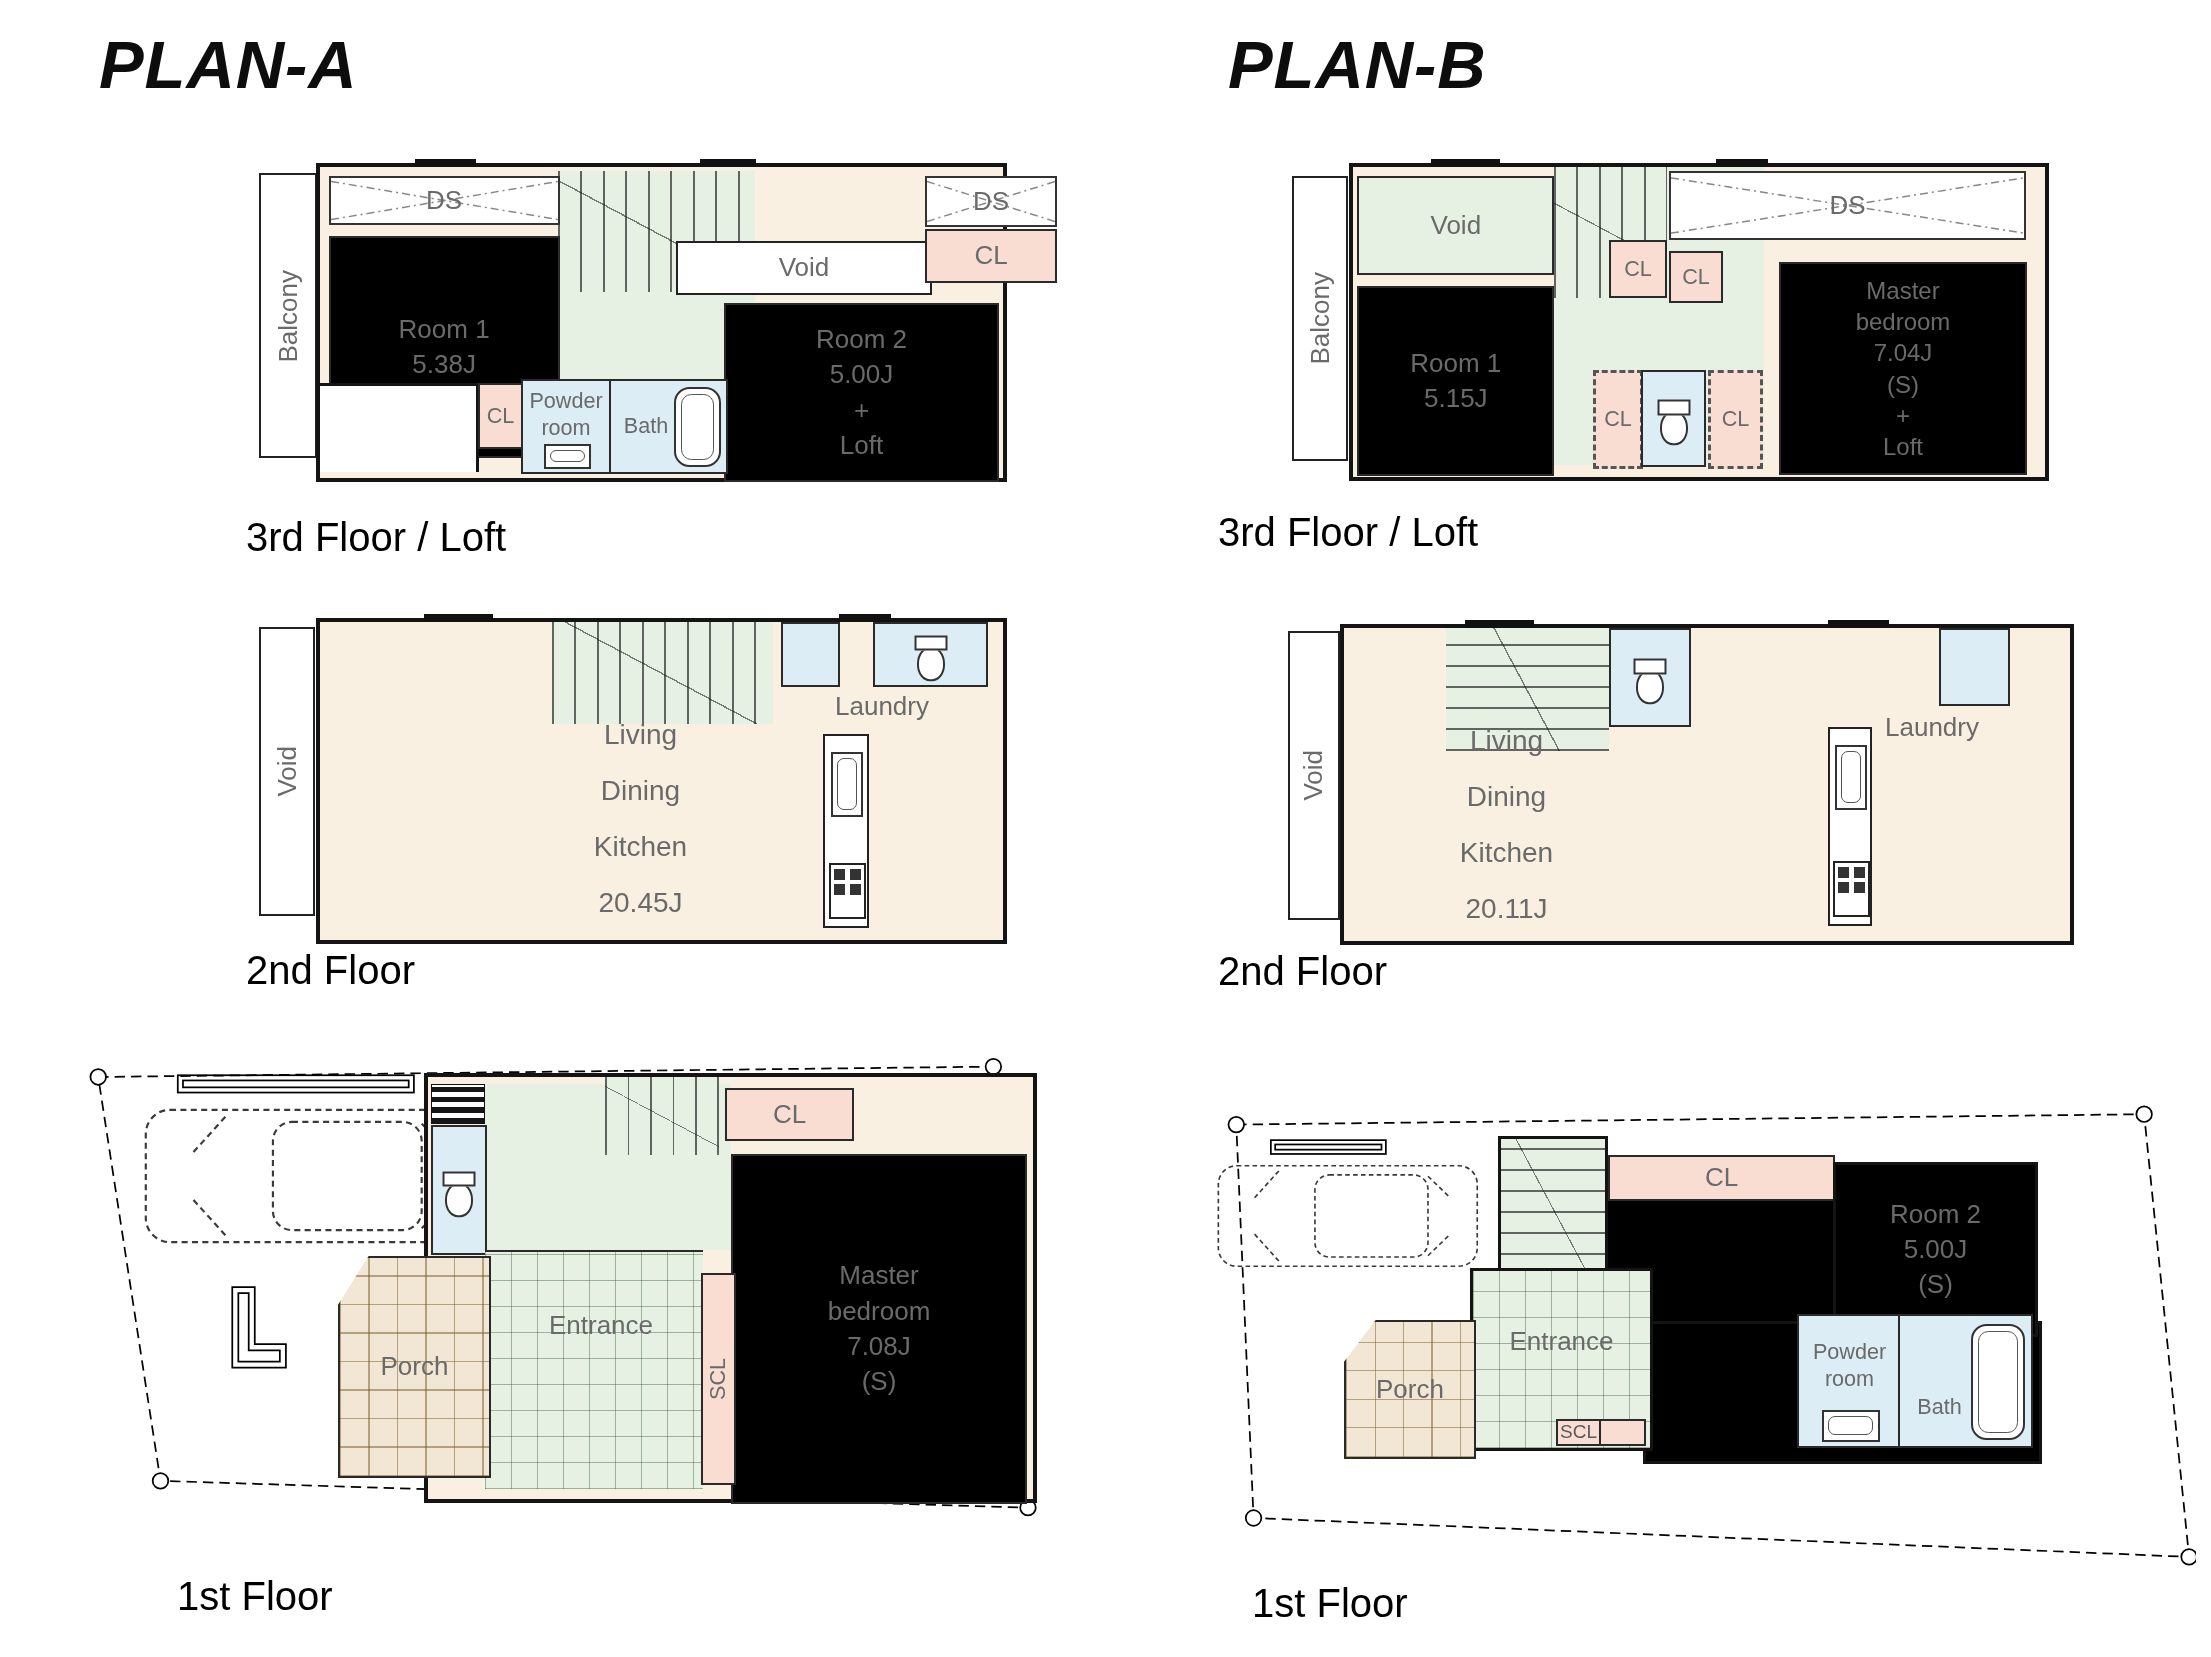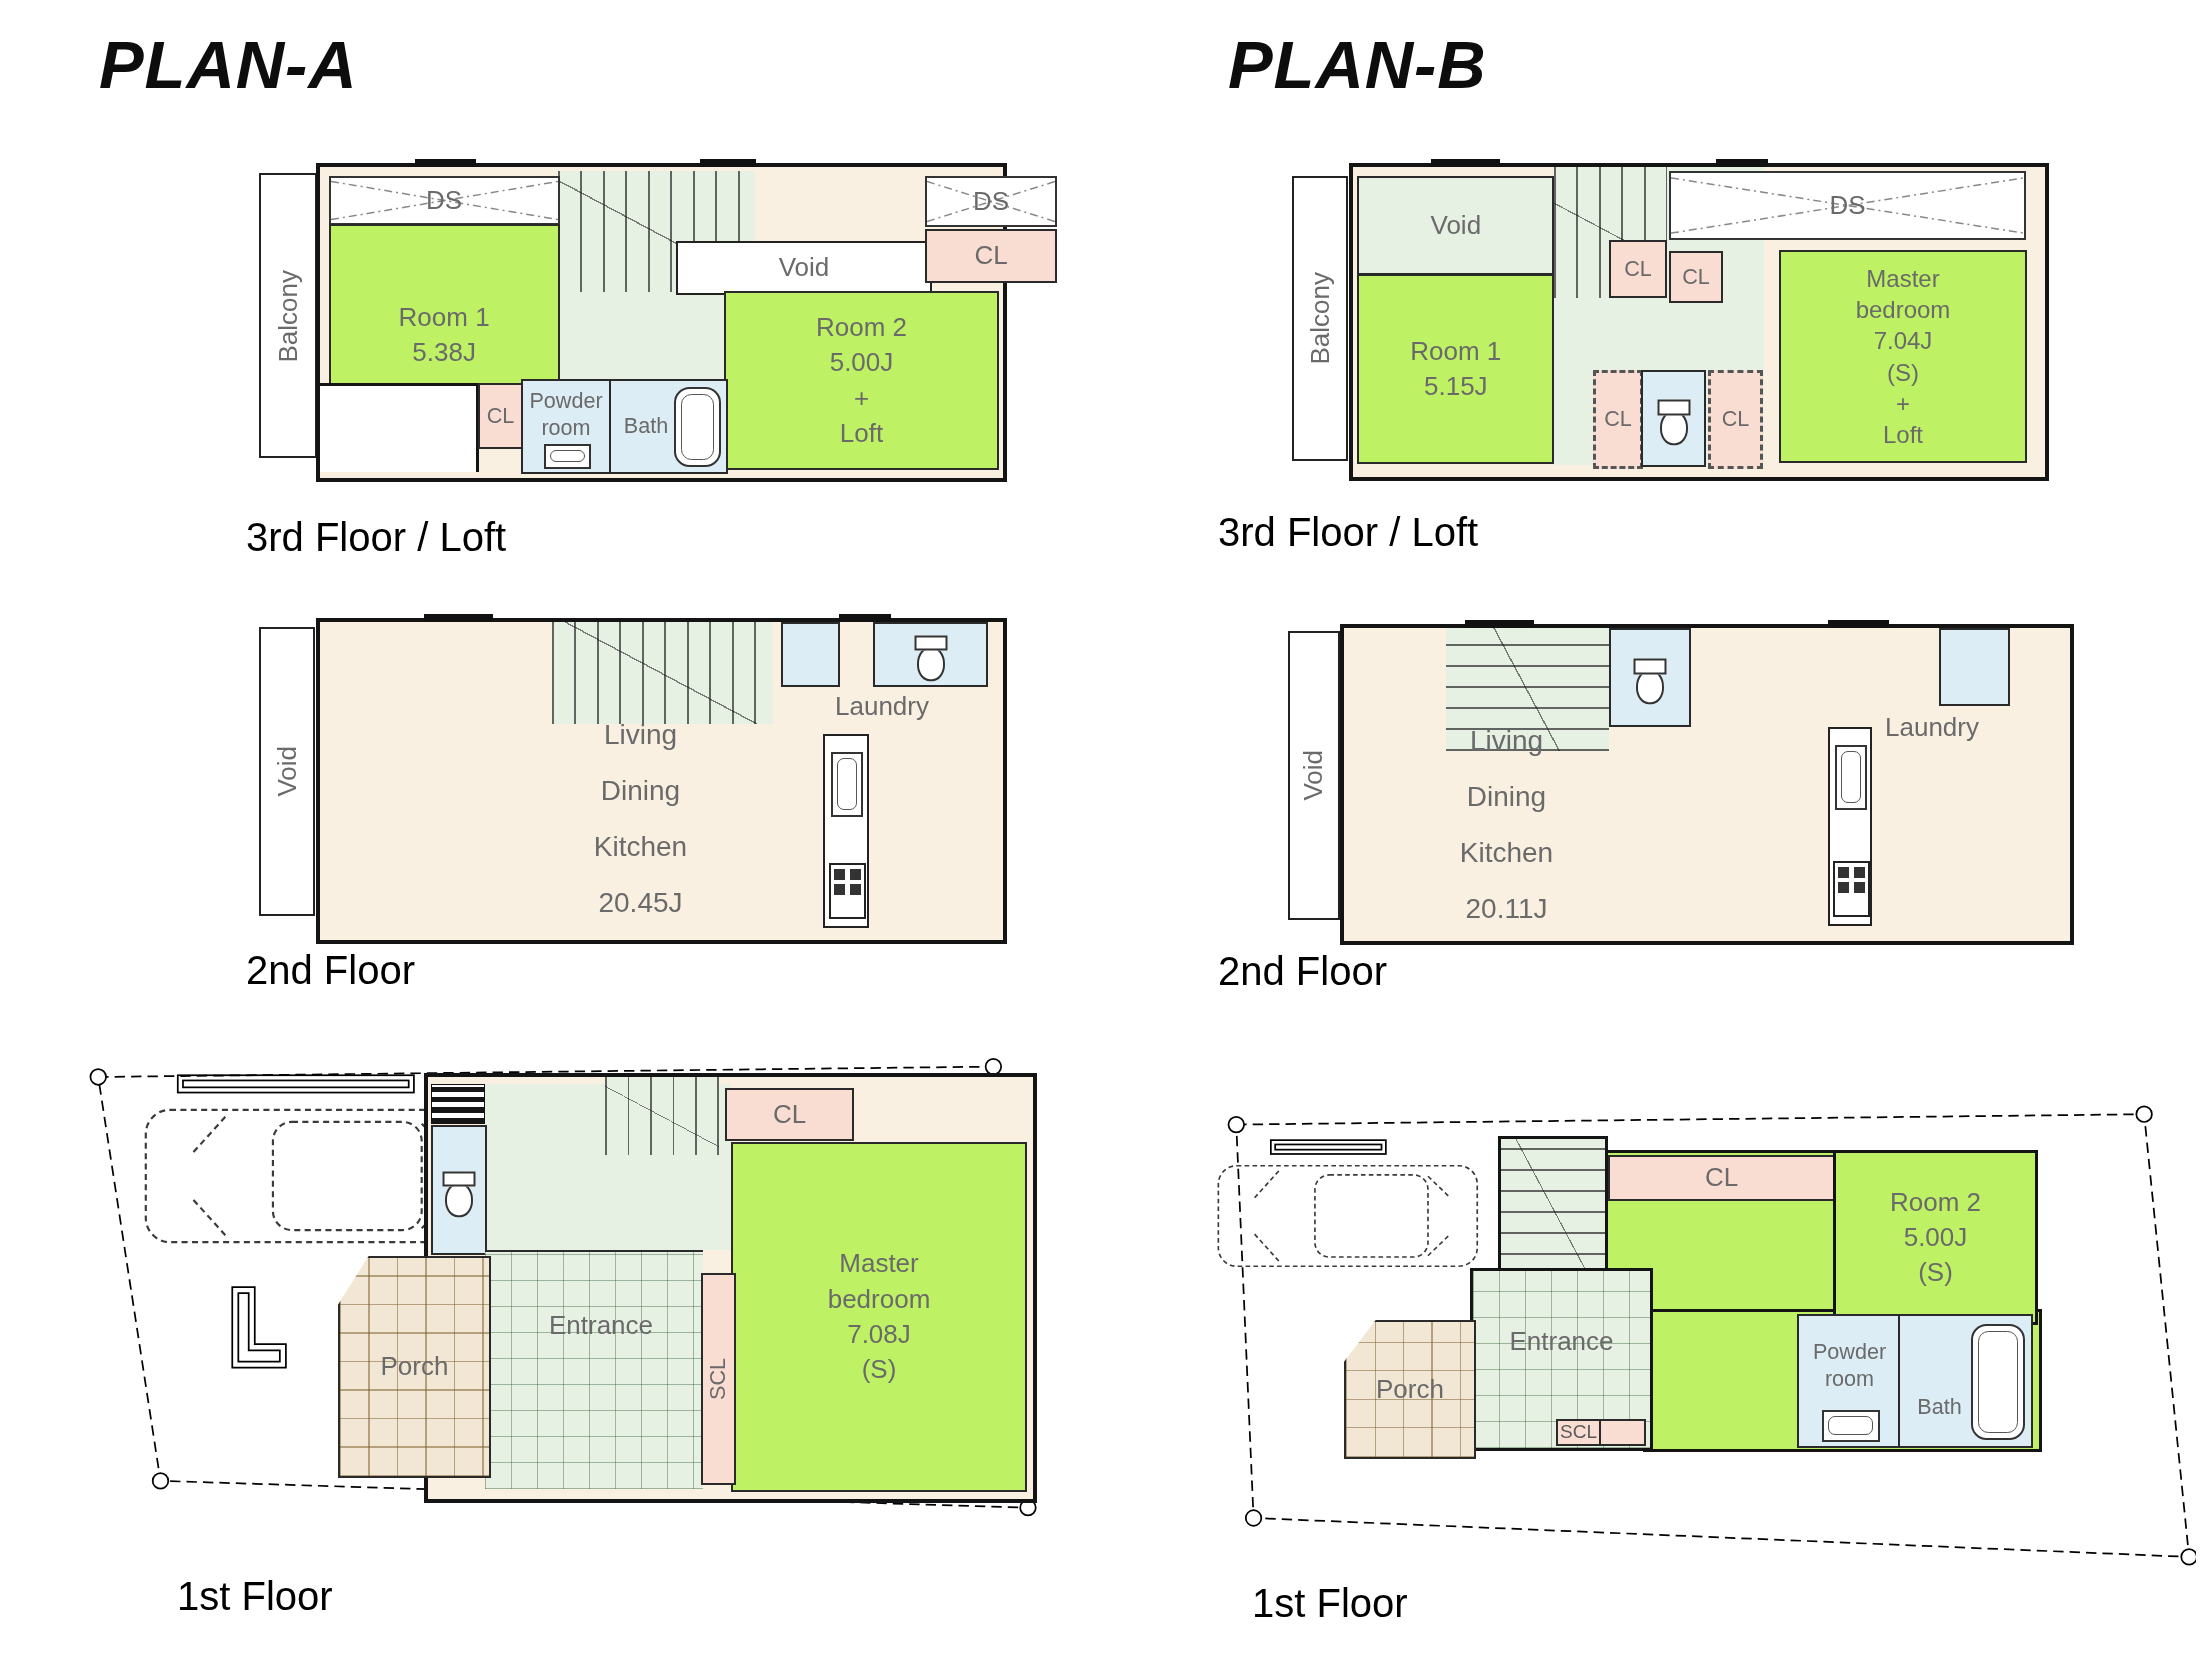--- a/index.html
+++ b/index.html
@@ -11,21 +11,21 @@
   .floor{position:absolute;}
   .bldg{position:absolute;background:#FAF0E2;border:4.3px solid #141414;}
   .room{position:absolute;display:flex;align-items:center;justify-content:center;text-align:center;}
   .bordered{border:2.6px solid #2a2a2a;}
   .lbl{white-space:pre-line;color:#6a6a6a;font-size:26px;line-height:1.35;}
   .sm{font-size:21.6px;line-height:1.25;}
   .ldk{line-height:2.0;font-size:28px;}
   .pink{background:#F9DDD3;}
   .blue{background:#DCEDF5;}
   .green{background:#E7F1E3;}
-  .cream{background:#bef264;}
+  .cream{background:#000000;margin-top:12px;}
   .strip{position:absolute;background:#fff;border:2.2px solid #222;display:flex;align-items:center;justify-content:center;}
   .vtext{writing-mode:vertical-rl;transform:rotate(180deg);}
   .xbox{position:absolute;background:#fff;border:2.6px solid #333;}
   .xbox svg{position:absolute;left:0;top:0;width:100%;height:100%;}
   .xbox .lbl{position:absolute;inset:0;display:flex;align-items:center;justify-content:center;}
   .stairs{position:absolute;background-color:#E7F1E3;
     background-image:repeating-linear-gradient(90deg,rgba(25,25,25,.65) 0 1.7px,transparent 1.7px 22.5px),
       linear-gradient(28deg,transparent 49.3%,rgba(25,25,25,.55) 49.3% 50.0%,transparent 50.0%);}
   .stairsH{position:absolute;background-color:#E7F1E3;
     background-image:repeating-linear-gradient(0deg,rgba(25,25,25,.65) 0 1.7px,transparent 1.7px 21px),

